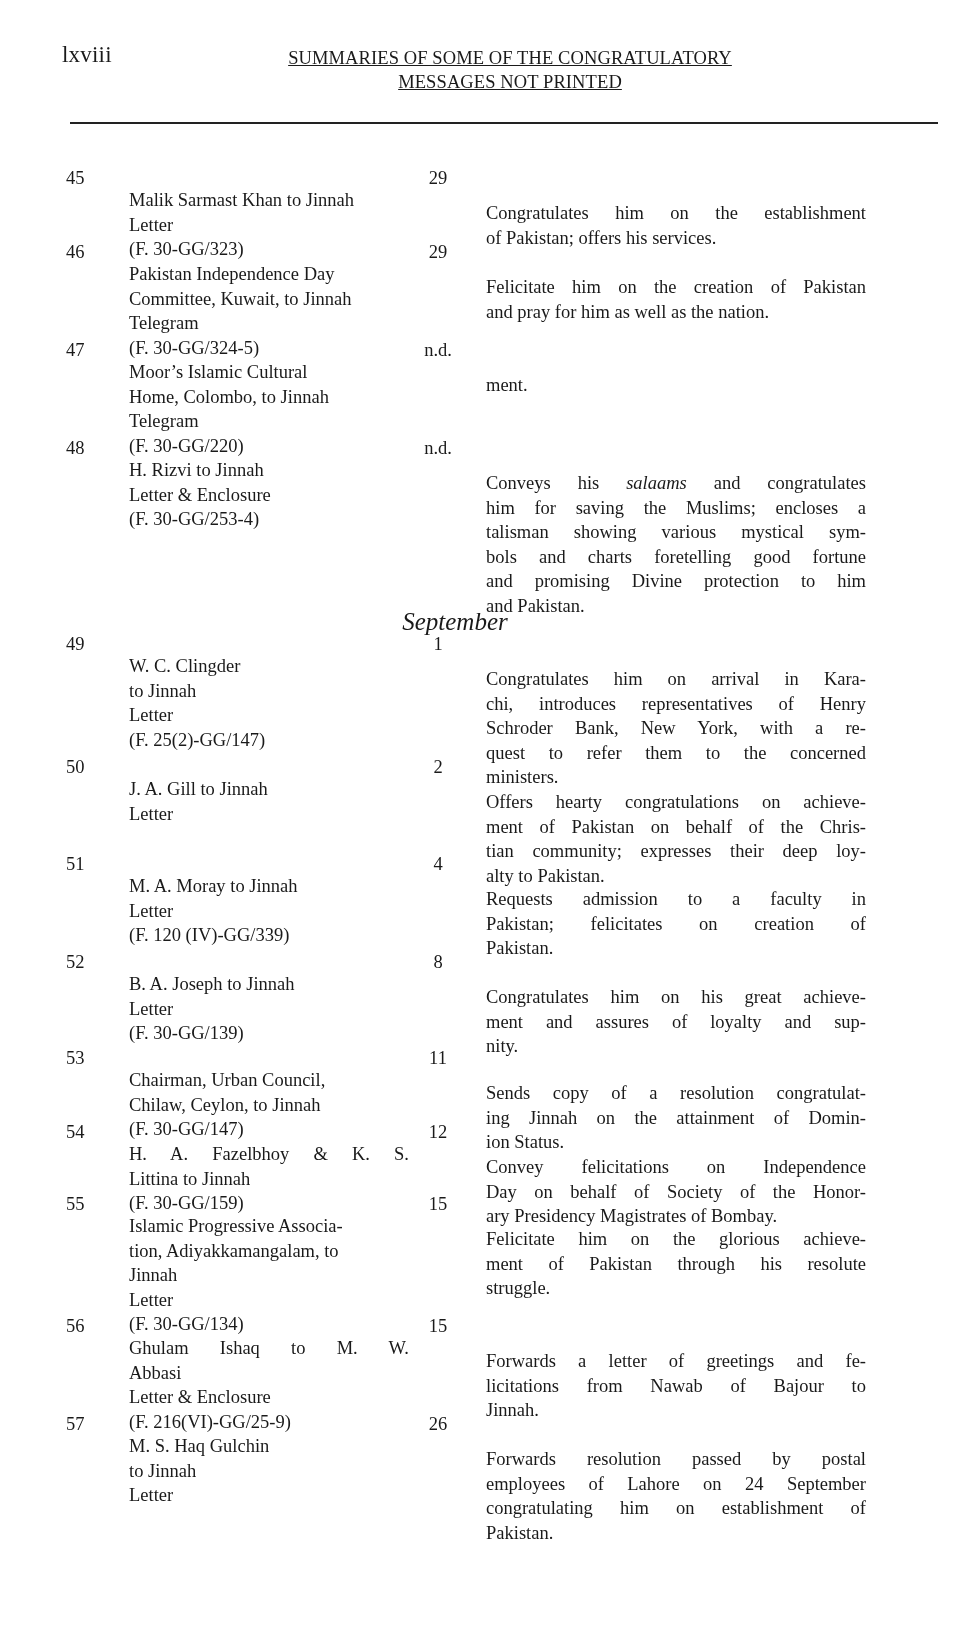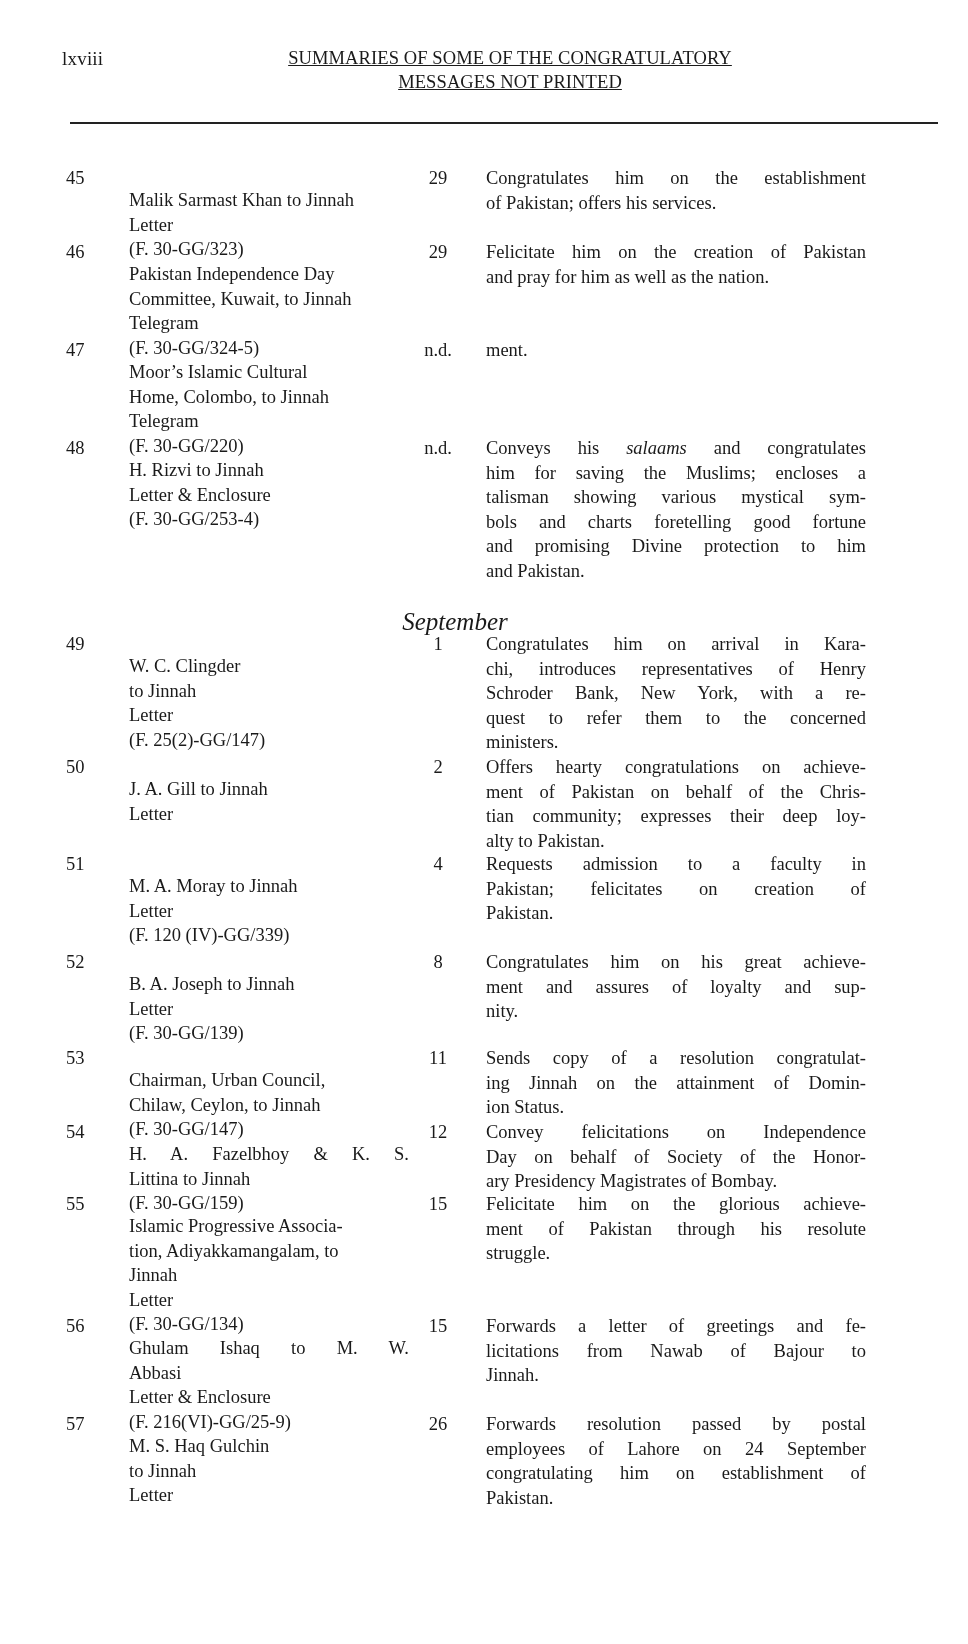--- a/index.html
+++ b/index.html
@@ -2,37 +2,37 @@
 <html><head>
 <meta charset="utf-8">
 <style>
   html, body { margin: 0; padding: 0; background: #ffffff; }
   body {
     width: 968px; height: 1644px; position: relative; overflow: hidden;
     font-family: "Liberation Serif", "DejaVu Serif", serif;
     color: #1a1a1a;
   }
   .folio {
-    position: absolute; left: 62px; top: 48px;
-    font-size: 19px; letter-spacing: 0.2px;
+    position: absolute; left: 62px; top: 42px;
+    font-size: 23px; letter-spacing: 0.2px;
   }
   .title {
     position: absolute; left: 200px; width: 620px; top: 46px;
     text-align: center; font-size: 18.5px; line-height: 24px; letter-spacing: 0.1px; text-decoration: underline;
   }
   .rule {
     position: absolute; left: 70px; right: 30px; top: 122px; height: 0;
     border-top: 2px solid #222;
   }
   .entries { position: absolute; left: 0; top: 0; width: 968px; }
   .entry { position: absolute; left: 0; width: 968px; font-size: 18.5px; line-height: 24.6px; }
   .entry .num { position: absolute; left: 66px; width: 40px; }
   .entry .from { position: absolute; left: 129px; width: 280px; margin-top: 22px; }
   .entry .date { position: absolute; left: 410px; width: 56px; text-align: center; }
-  .entry .summary { position: absolute; left: 486px; width: 380px; text-align: justify; }
+  .entry .summary { position: absolute; left: 486px; width: 380px; text-align: justify; margin-top: 35px; }
   .line { display: block; white-space: nowrap; }
   .summary .line { white-space: normal; }
   .justified { text-align: justify; text-align-last: justify; }
   .month {
     position: absolute; left: 400px; width: 110px; top: 608px;
     font-style: italic; font-size: 25px; text-align: center;
   }
   em { }
 </style>
 </head>

